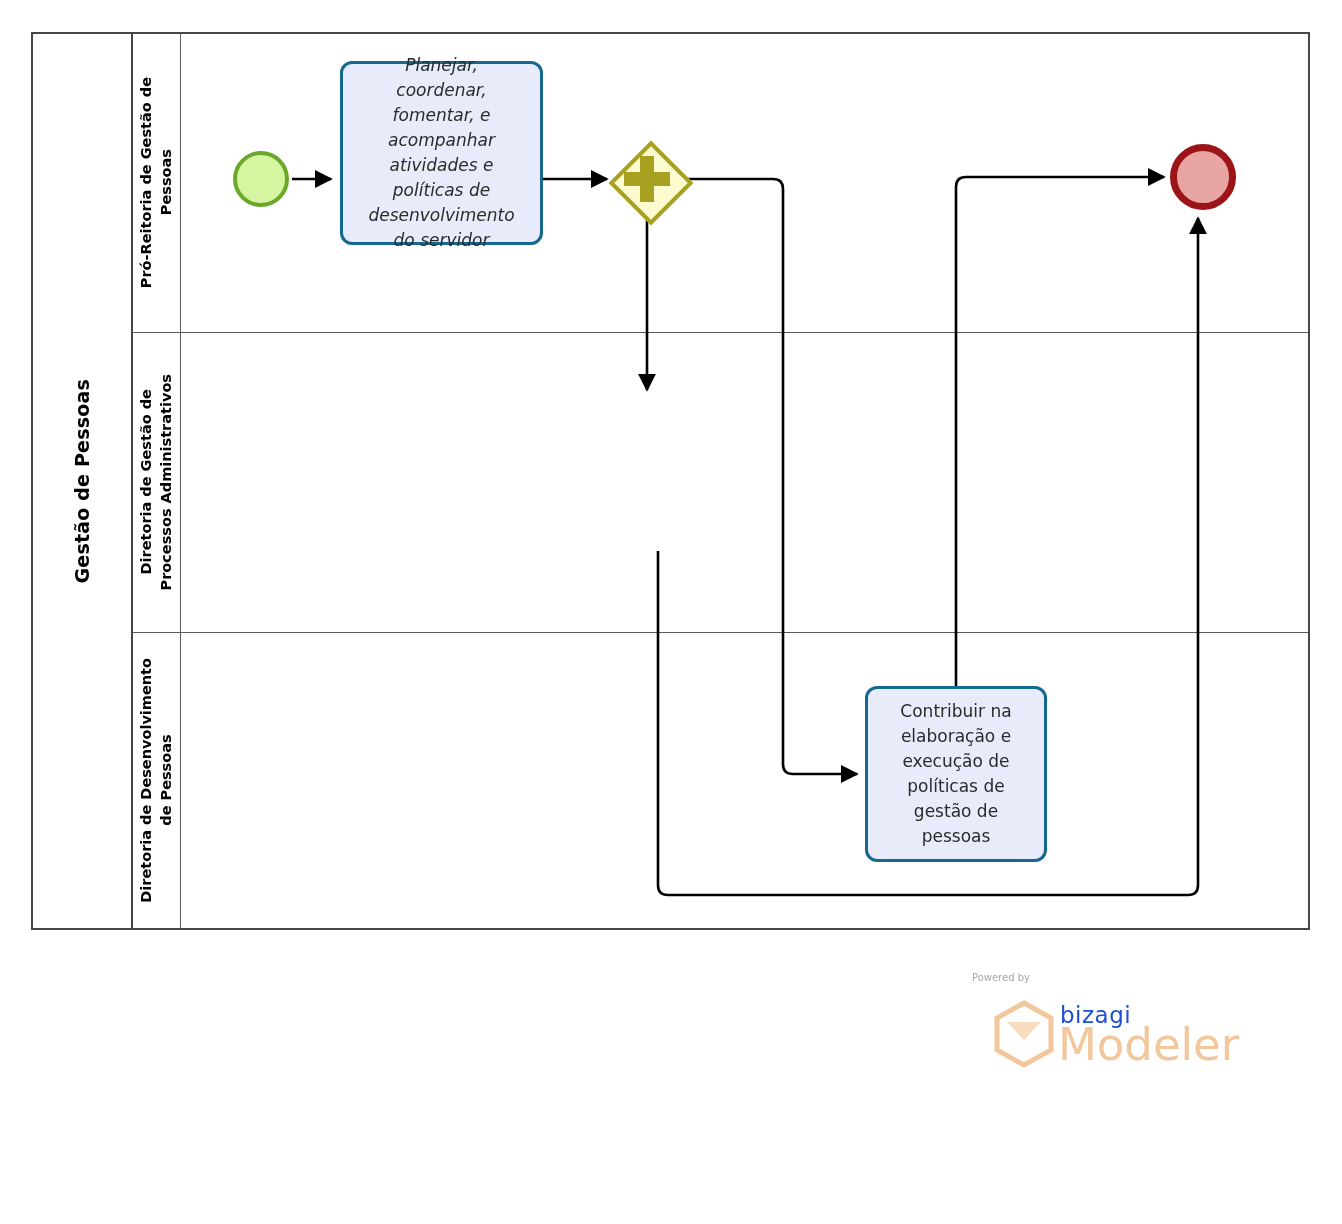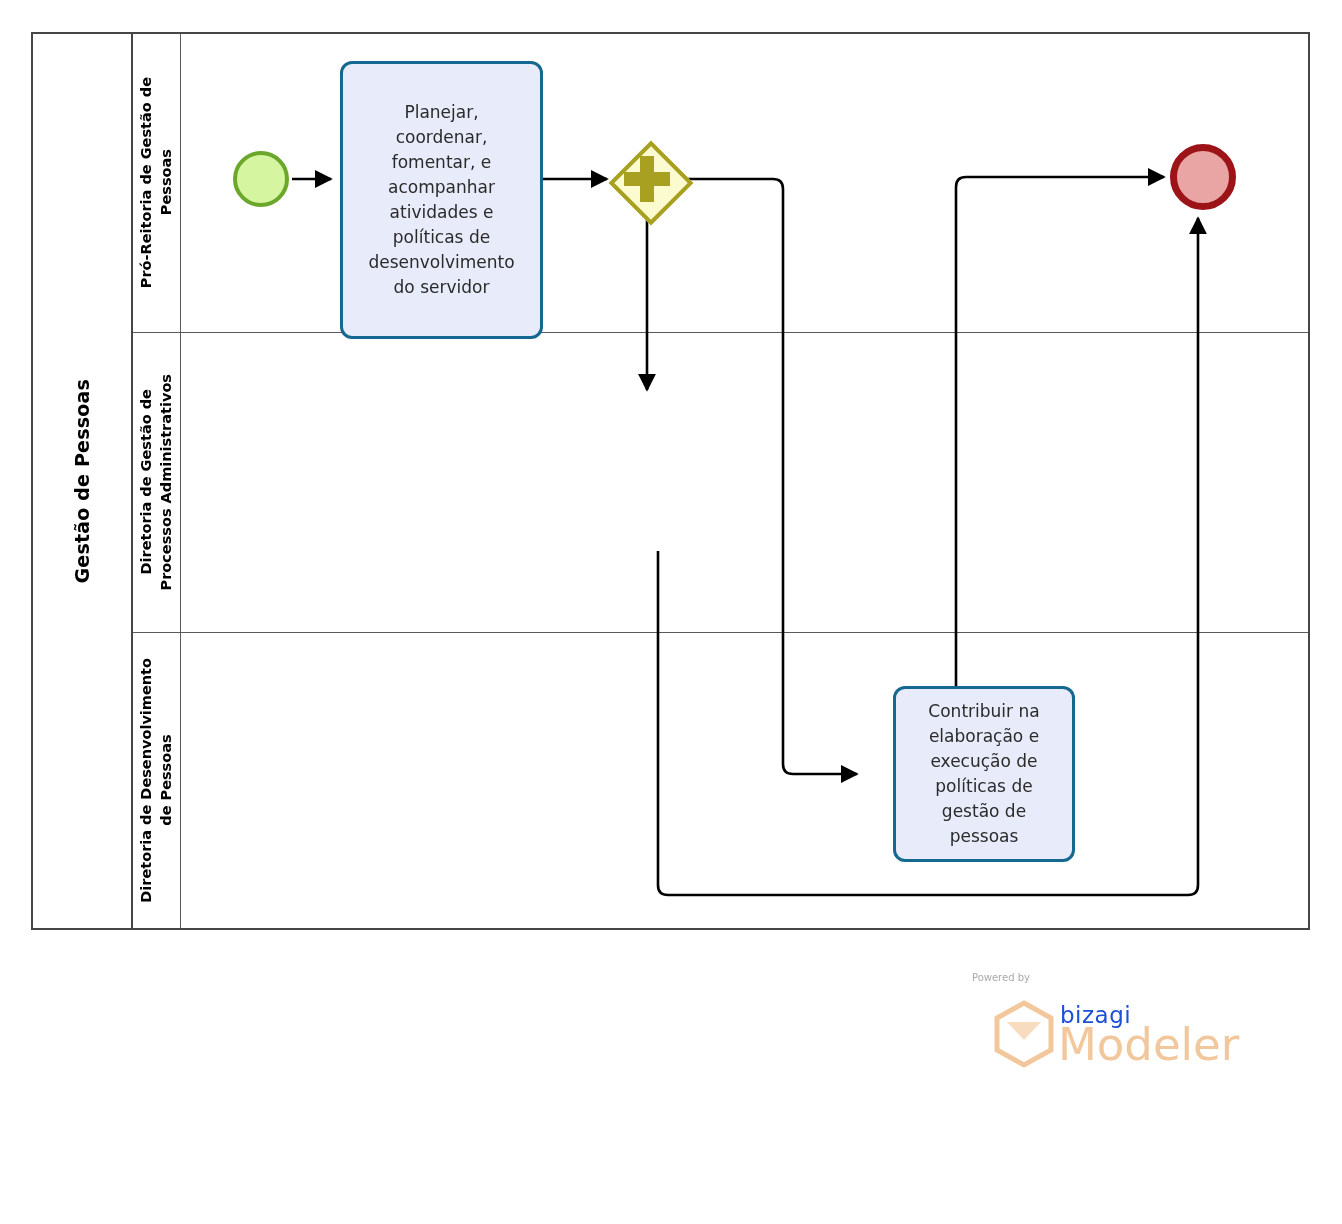--- a/index.html
+++ b/index.html
@@ -239,37 +239,37 @@
 
     <path d="M 687 179 L 773 179 Q 783 179 783 189 L 783 764 Q 783 774 793 774 L 857 774" fill="none" stroke="#000" stroke-width="2.6" marker-end="url(#arrow)"></path>
 
     <path d="M 956 686 L 956 187 Q 956 177 966 177 L 1164 177" fill="none" stroke="#000" stroke-width="2.6" marker-end="url(#arrow)"></path>
 
     <path d="M 658 551 L 658 885 Q 658 895 668 895 L 1188 895 Q 1198 895 1198 885 L 1198 218" fill="none" stroke="#000" stroke-width="2.6" marker-end="url(#arrow)"></path>
   </svg>
 
   <div class="event event-start" style="left:233px; top:151px; width:56px; height:56px;"></div>
 
-  <div class="task" style="left:340px; top:61px; width:203px; height:278px;">Planejar,
+  <div class="task" style="left:340px; top:61px; width:203px; height:184px;font-style:italic;">Planejar,
 coordenar,
 fomentar, e
 acompanhar
 atividades e
 políticas de
 desenvolvimento
 do servidor</div>
 
   <div class="gateway" style="left:607px; top:139px; width:80px; height:80px;">
     <div class="gw-diamond"></div>
     <div class="gw-plus-h"></div>
     <div class="gw-plus-v"></div>
   </div>
 
 
-  <div class="task" style="left:865px; top:686px; width:182px; height:176px;margin-left:28px;">Contribuir na
+  <div class="task" style="left:865px; top:686px; width:182px; height:176px;">Contribuir na
 elaboração e
 execução de
 políticas de
 gestão de
 pessoas</div>
 
   <div class="event event-end" style="left:1170px; top:144px; width:66px; height:66px;"></div>
 
   <div class="watermark">
     <span class="wm-powered">Powered by</span>

